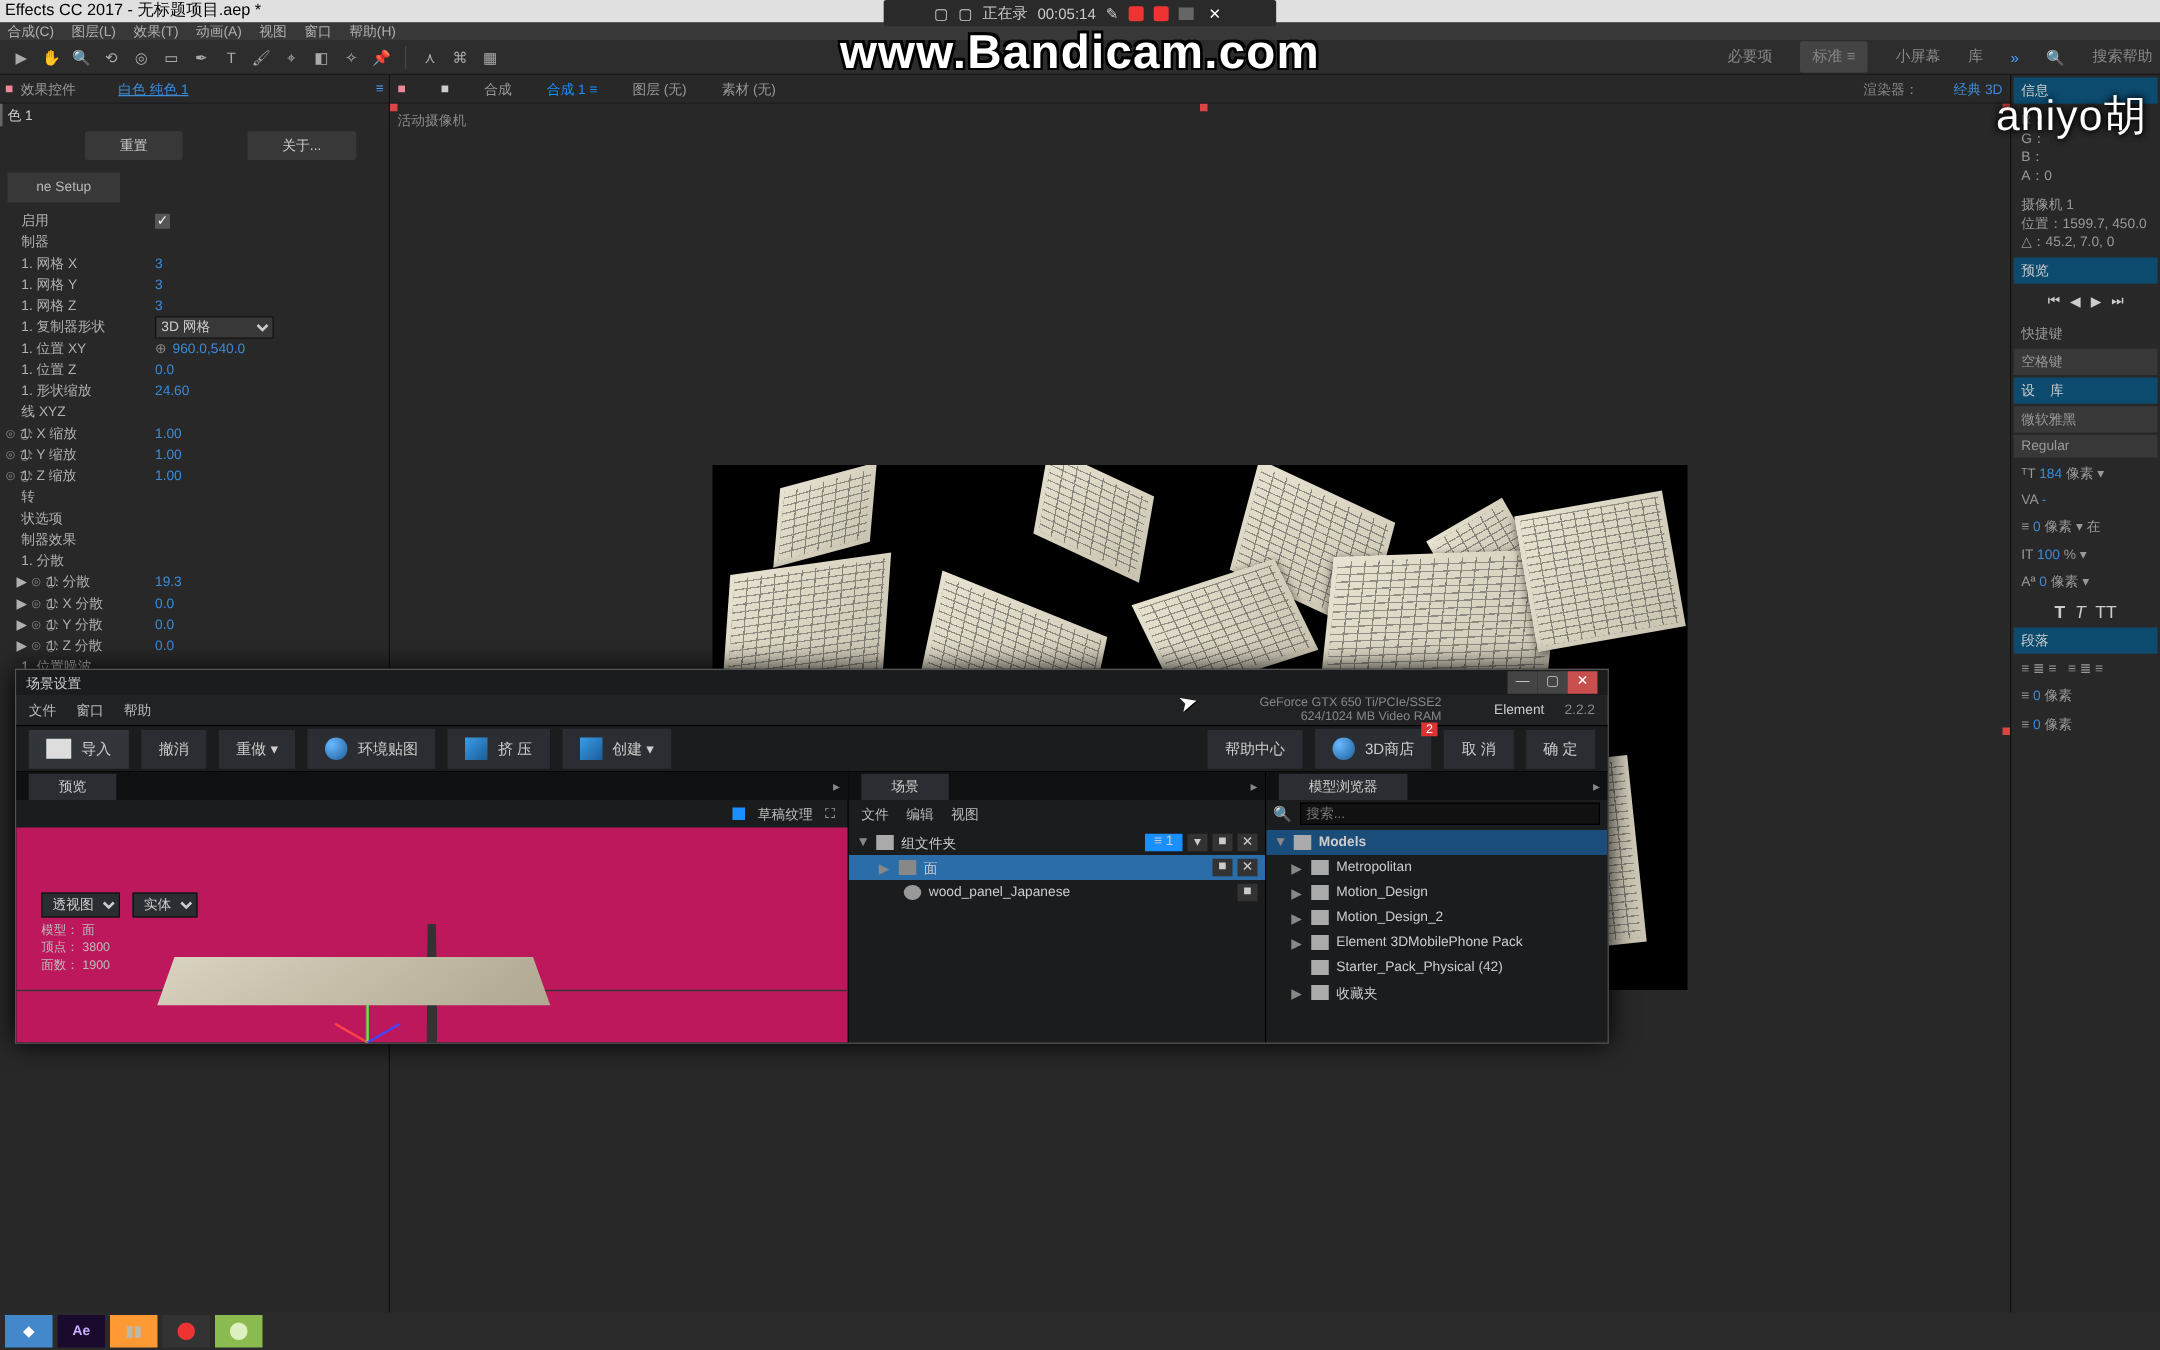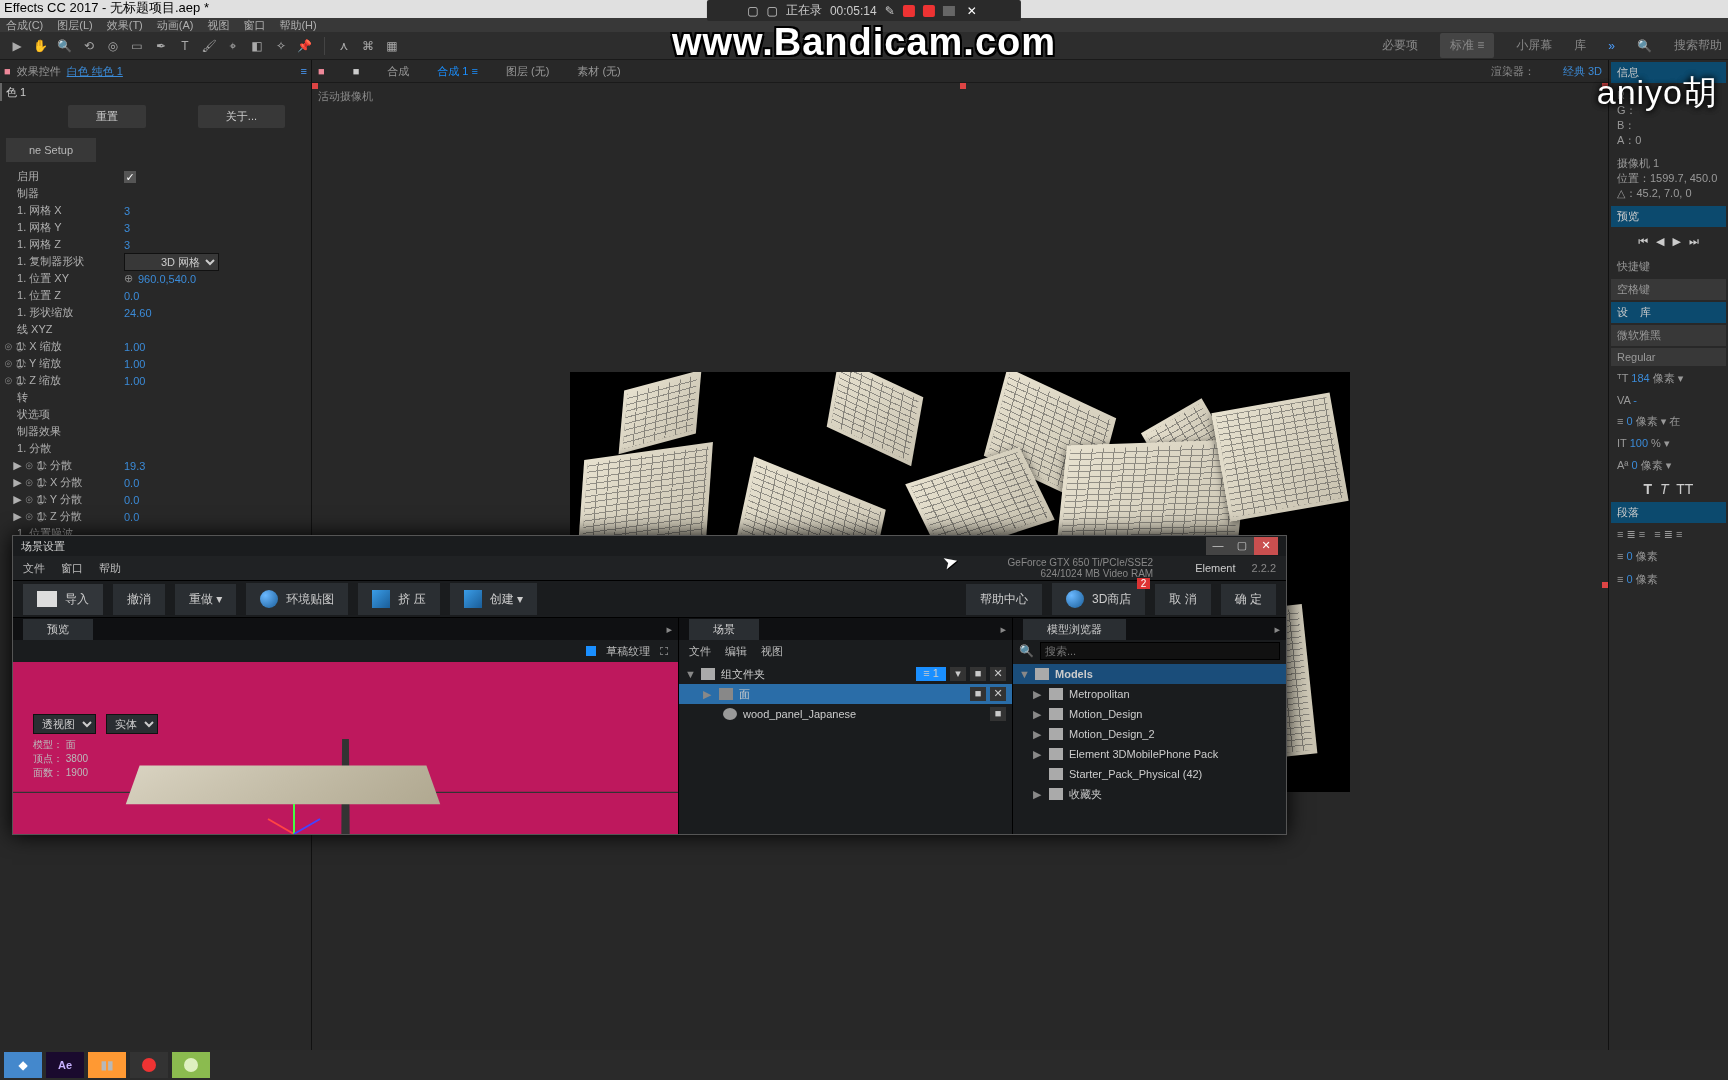--- a/index.html
+++ b/index.html
@@ -32,35 +32,35 @@
 .tool-right .active { color: #fff; background: #444; padding: 4px 10px; border-radius: 2px; }
 .tool-right .dbl { color: #4a9eff; }
 
 
 .main { display: flex; height: calc(100% - 60px); }
 
 
 .left { width: 312px; background: #282828; border-right: 1px solid #111; display: flex; flex-direction: column; overflow: hidden; }
 .panel-tab { height: 23px; background: #282828; display: flex; align-items: center; padding: 0 4px; gap: 6px; font-size: 11px; border-bottom: 1px solid #1a1a1a; }
 .panel-tab .lock { color: #e89; }
-.panel-tab a { color: #3b8bd8; text-decoration: underline; }
+.panel-tab a { color: #3b8bd8; text-decoration: underline; margin-left: 28px; }
 .panel-tab .sub { color: #999; }
 .panel-tab .menu-icon { color: #4a9eff; margin-left: auto; }
 .sub-tab { height: 18px; background: #282828; padding-left: 4px; font-size: 11px; color: #ccc; border-left: 2px solid #666; display: flex; align-items: center; }
 .btn-row { display: flex; justify-content: space-around; padding: 4px 0; margin-left: 42px; }
 .btn-row .btn { background: #383838; padding: 4px 28px; color: #ccc; font-size: 11px; border-radius: 2px; cursor: pointer; }
 .setup-btn { background: #383838; margin: 6px; padding: 6px 10px; width: 90px; text-align: center; font-size: 11px; cursor: pointer; }
 .prop-list { flex: 1; overflow-y: auto; }
 .prop-row { display: flex; align-items: center; height: 17px; padding-left: 4px; font-size: 11px; }
 .prop-row .lbl { width: 120px; color: #b0b0b0; }
 .prop-row .val { color: #3b8bd8; }
 .prop-row .tw { display: inline-block; width: 10px; color: #888; }
 .prop-row .ico { display: inline-block; width: 14px; color: #888; }
 .prop-row .chk { width: 12px; height: 12px; background: #555; display: inline-block; text-align: center; line-height: 12px; color: #fff; }
-.prop-row select { background: #383838; border: 1px solid #111; color: #ccc; font-size: 11px; height: 18px; width: 95px; padding-left: 32px; }
+.prop-row select { background: #383838; border: 1px solid #111; color: #ccc; font-size: 11px; height: 18px; width: 95px; }
 
 
 .center { flex: 1; background: #282828; display: flex; flex-direction: column; }
 .comp-tabs { height: 23px; display: flex; align-items: center; padding: 0 6px; gap: 28px; font-size: 11px; color: #999; border-bottom: 1px solid #1a1a1a; }
 .comp-tabs .active { color: #1a8fff; }
 .comp-tab-sub { height: 22px; display: flex; align-items: center; border-bottom: 1px solid #1a1a1a; }
 .comp-tab-sub .tab { background: #383838; border-top: 3px solid #1a8fff; padding: 2px 10px; font-size: 11px; color: #ccc; }
 .viewer { position: relative; flex: 1; display: flex; align-items: center; justify-content: center; background: #282828; text-align: center; }
 .viewport { width: 780px; height: 420px; background: #000; position: relative; overflow: hidden; }
 .paper { position: absolute; background: linear-gradient(135deg, #e8e2d0 0%, #d8d2c0 50%, #c8c2b0 100%); box-shadow: 0 2px 8px rgba(0,0,0,0.6); }

